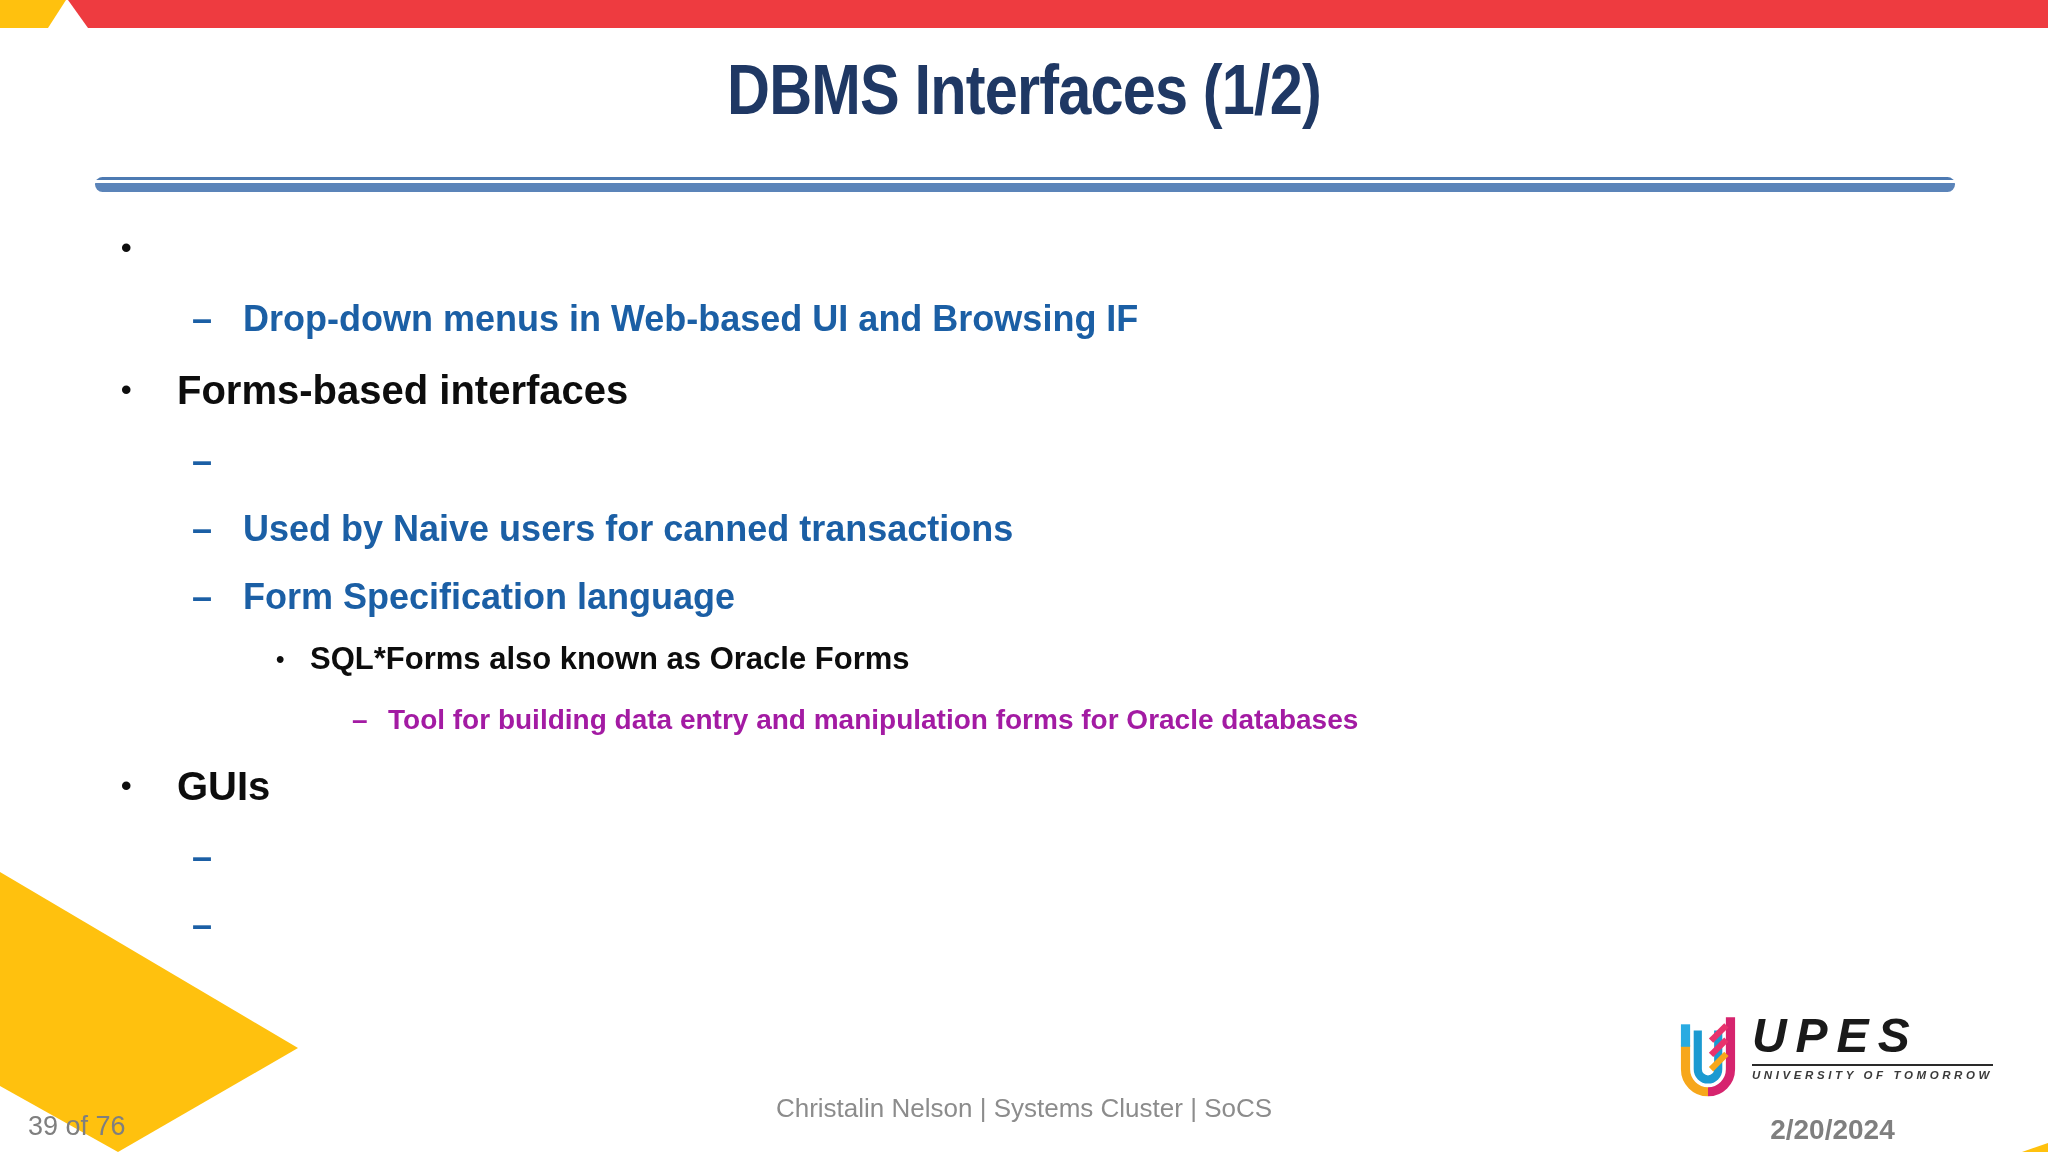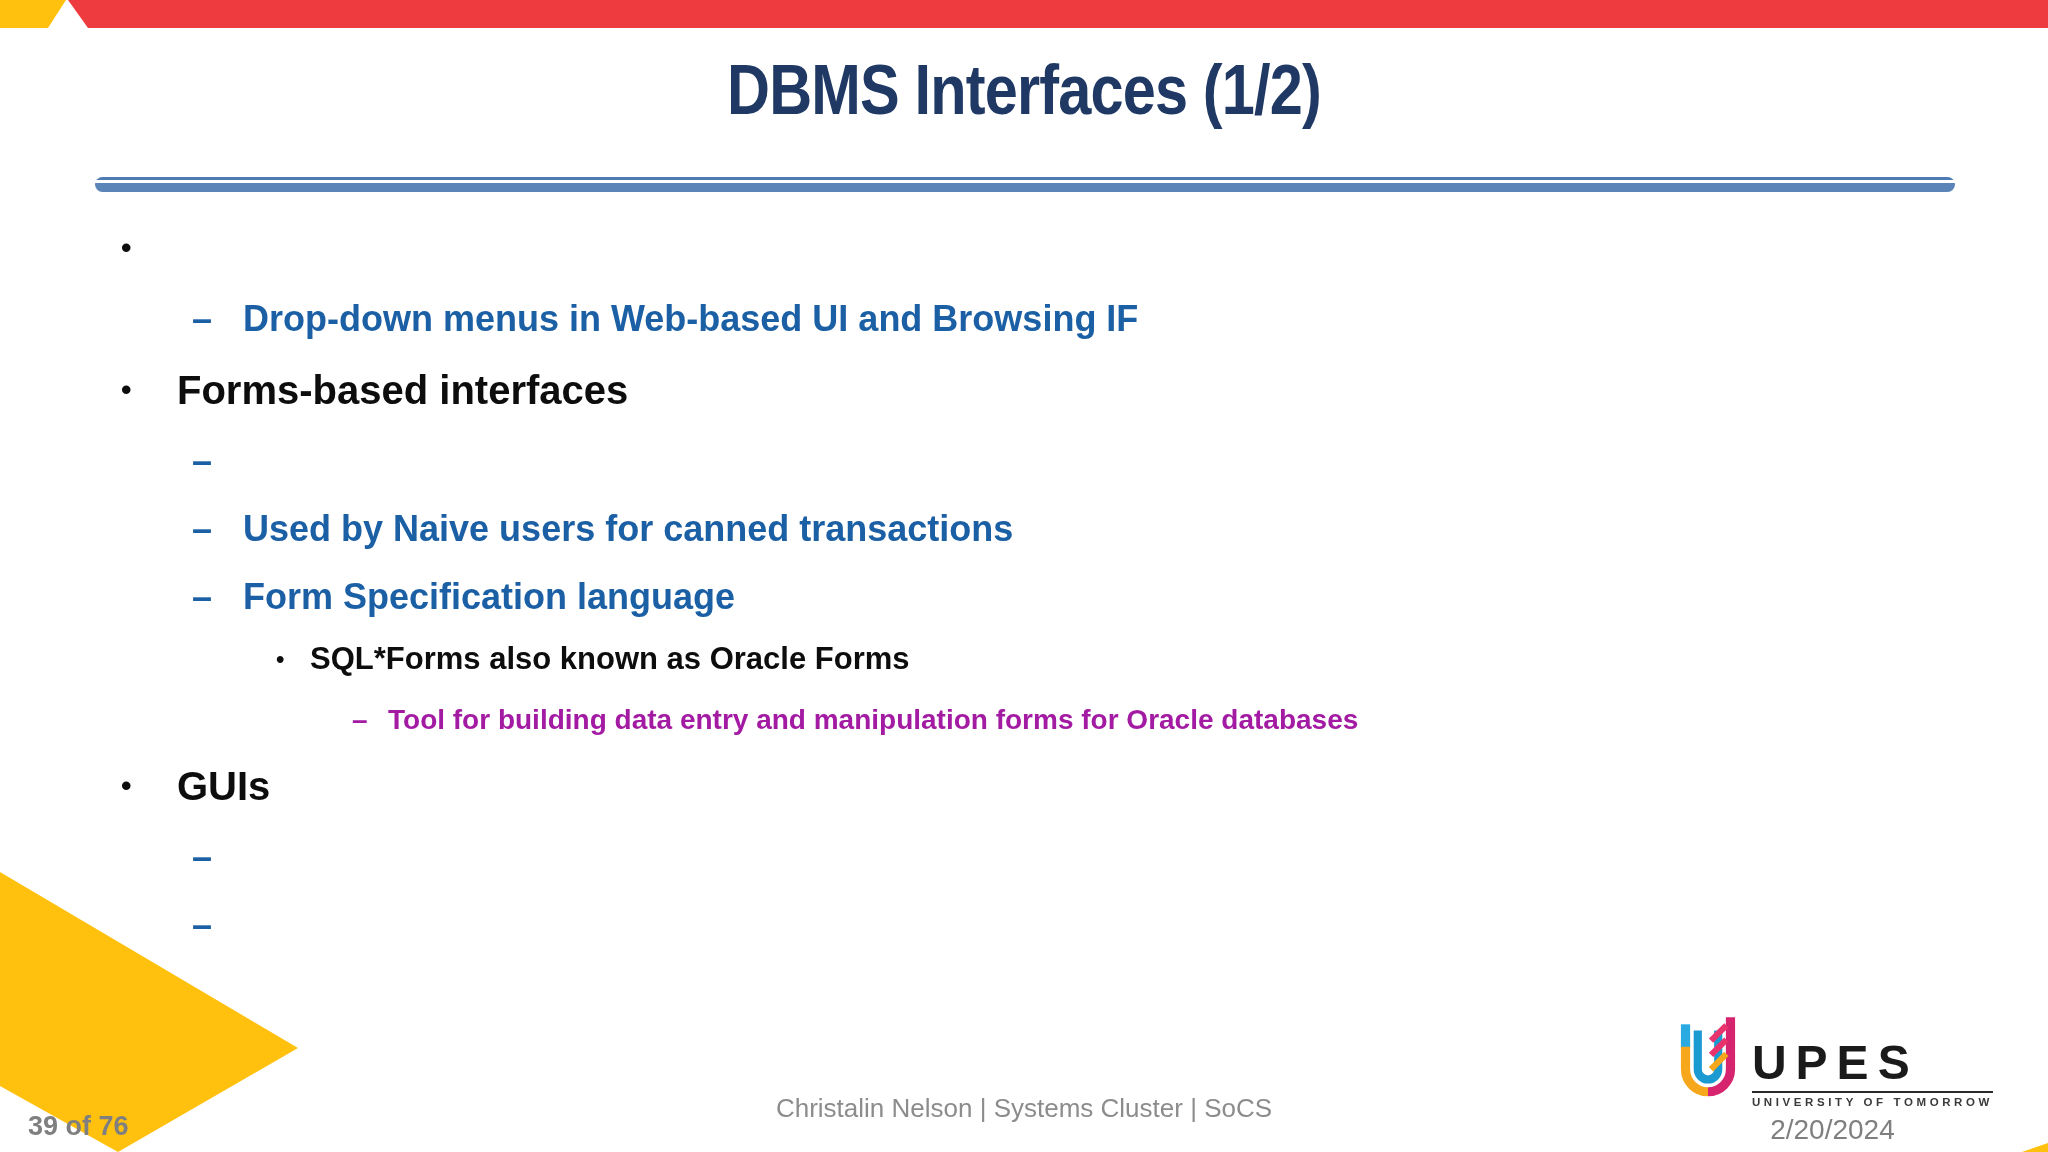--- a/index.html
+++ b/index.html
@@ -69,41 +69,41 @@
     clip-path:polygon(100% 0, 100% 100%, 0 100%);
   }
 
   
   .credit {
     position:absolute; bottom:28px; left:0; right:0;
     text-align:center; color:#8c8c8c; font-size:26px;
   }
   .page-indicator {
     position:absolute; left:28px; bottom:10px;
-    color:#7f7f7f; font-size:27px; font-weight:bold;
+    color:#7f7f7f; font-size:27px; font-weight:normal;
   }
 
   
   .logo-block {
     position:absolute; right:55px; bottom:6px;
     display:flex; flex-direction:column; align-items:center;
   }
-  .logo-row { display:flex; align-items:flex-end; gap:8px; }
+  .logo-row { display:flex; align-items:flex-start; gap:8px;font-style:italic; }
   .wordmark { display:flex; flex-direction:column; }
   .logo-name {
     font-size:48px; font-weight:bold; color:#1a1a1a;
     letter-spacing:9px; line-height:52px;
   }
   .logo-rule { height:2px; background:#2a2a2a; margin:2px 0 3px 0; }
   .logo-tagline {
     font-size:11.5px; color:#3a3a3a; letter-spacing:3.6px; font-weight:bold;
   }
   .slide-date {
     margin-top:6px;
-    color:#7f7f7f; font-size:28px; font-weight:normal;
+    color:#7f7f7f; font-size:28px; font-weight:bold;
   }
 </style>
 </head>
 <body>
 
 <div class="top-yellow"></div>
 <div class="top-red"></div>
 <div class="corner-diamond"></div>
 <div class="corner-sliver"></div>
 

